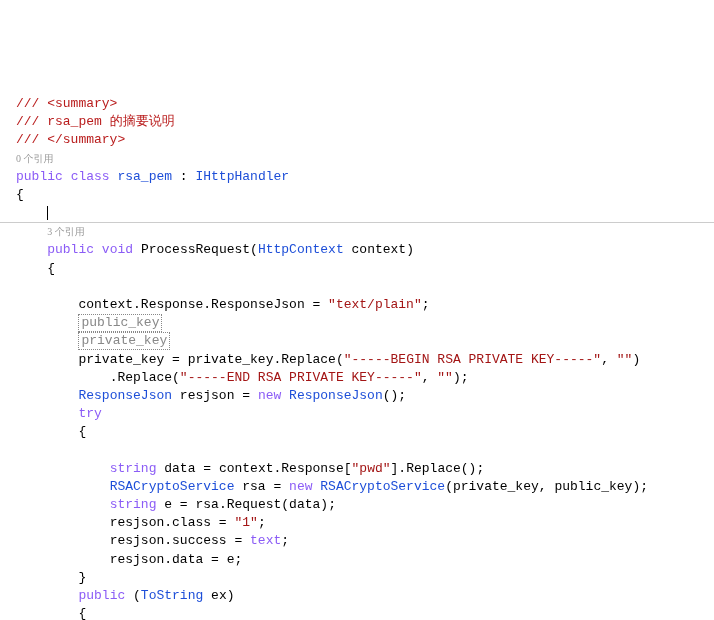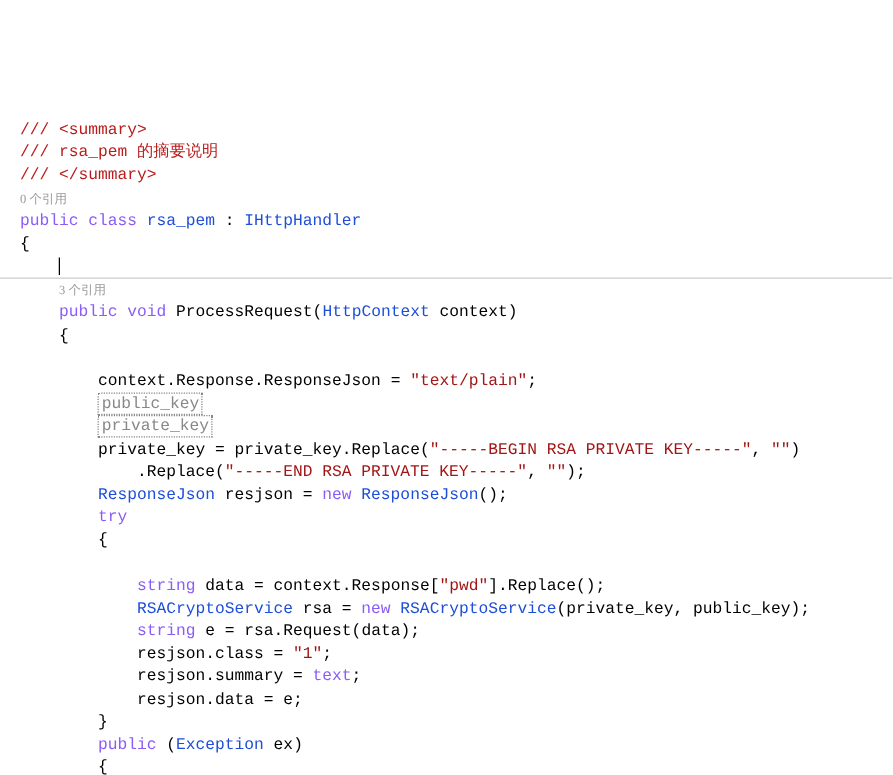--- a/index.html
+++ b/index.html
@@ -68,24 +68,24 @@
         <span>private_key</span><span> = </span><span>private_key</span><span>.</span><span>Replace</span><span>(</span><span class="string">"-----BEGIN RSA PRIVATE KEY-----"</span><span>, </span><span class="string">""</span><span>)</span>
             <span>.</span><span>Replace</span><span>(</span><span class="string">"-----END RSA PRIVATE KEY-----"</span><span>, </span><span class="string">""</span><span>)</span><span>;</span>
         <span class="type">ResponseJson</span> <span>resjson</span><span> = </span><span class="keyword">new</span> <span class="type">ResponseJson</span><span>(</span><span>)</span><span>;</span>
         <span class="keyword">try</span>
         <span>{</span>
 
             <span class="keyword">string</span> <span>data</span><span> = </span><span>context</span><span>.</span><span>Response</span><span>[</span><span class="string">"pwd"</span><span>]</span><span>.</span><span>Replace</span><span>(</span><span>)</span><span>;</span>
             <span class="type">RSACryptoService</span> <span>rsa</span><span> = </span><span class="keyword">new</span> <span class="type">RSACryptoService</span><span>(</span><span>private_key</span><span>, </span><span>public_key</span><span>)</span><span>;</span>
             <span class="keyword">string</span> <span>e</span><span> = </span><span>rsa</span><span>.</span><span>Request</span><span>(</span><span>data</span><span>)</span><span>;</span>
             <span>resjson</span><span>.</span><span>class</span><span> = </span><span class="string">"1"</span><span>;</span>
-            <span>resjson</span><span>.</span><span>summary</span><span> = </span><span class="keyword">text</span><span>;</span>
+            <span>resjson</span><span>.</span><span>success</span><span> = </span><span class="keyword">text</span><span>;</span>
             <span>resjson</span><span>.</span><span>data</span><span> = </span><span>e</span><span>;</span>
         <span>}</span>
-        <span class="keyword">public</span> <span>(</span><span class="type">Exception</span> <span>ex</span><span>)</span>
+        <span class="keyword">public</span> <span>(</span><span class="type">ToString</span> <span>ex</span><span>)</span>
         <span>{</span>
             
             
             
         
          
         
 
     
 </div>

